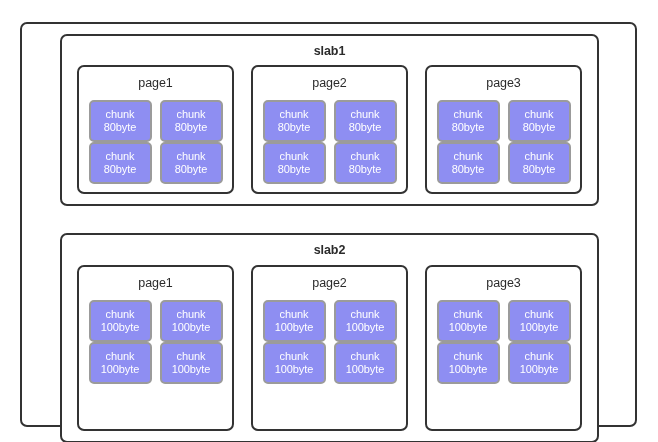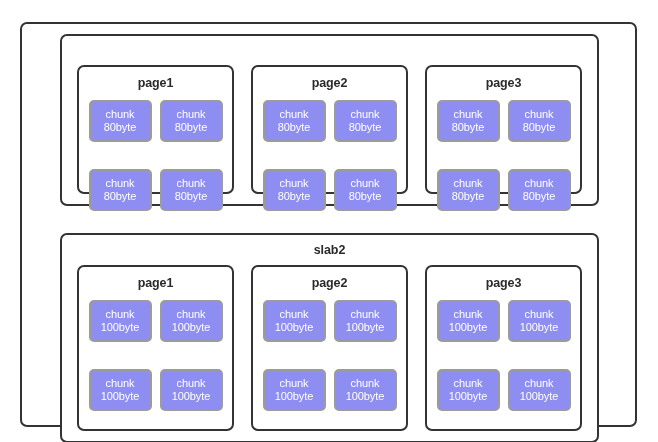--- a/index.html
+++ b/index.html
@@ -77,32 +77,32 @@
     border-radius: 7px;
     background: #ffffff;
     display: flex;
     flex-direction: column;
     align-items: center;
     padding-top: 9px;
   }
 
   .page-title {
     font-size: 12.5px;
-    font-weight: bold;
+    font-weight: normal;
     color: #2b2b2b;
     line-height: 15px;
     letter-spacing: -0.1px;
   }
 
   .chunk-grid {
     margin-top: 9px;
     display: grid;
     grid-template-columns: repeat(2, 63px);
     grid-auto-rows: 42px;
-    gap: 27px 8px;
+    gap: 0 8px;
   }
 
   .chunk {
     box-sizing: border-box;
     background: #8e8ef2;
     border: 2px solid #9b9b9b;
     border-radius: 5px;
     display: flex;
     flex-direction: column;
     align-items: center;
@@ -115,20 +115,21 @@
   .chunk-label,
   .chunk-size { display: block; }
 </style>
 </head>
 <body>
 
 <div class="canvas">
   <div class="outer-frame">
 
     <div class="slab slab-1">
+      <div class="slab-title">slab1</div>
 
       <div class="page-row">
 
         <div class="page">
           <div class="page-title">page1</div>
           <div class="chunk-grid">
             <div class="chunk">
               <span class="chunk-label">chunk</span>
               <span class="chunk-size">80byte</span>
             </div>

